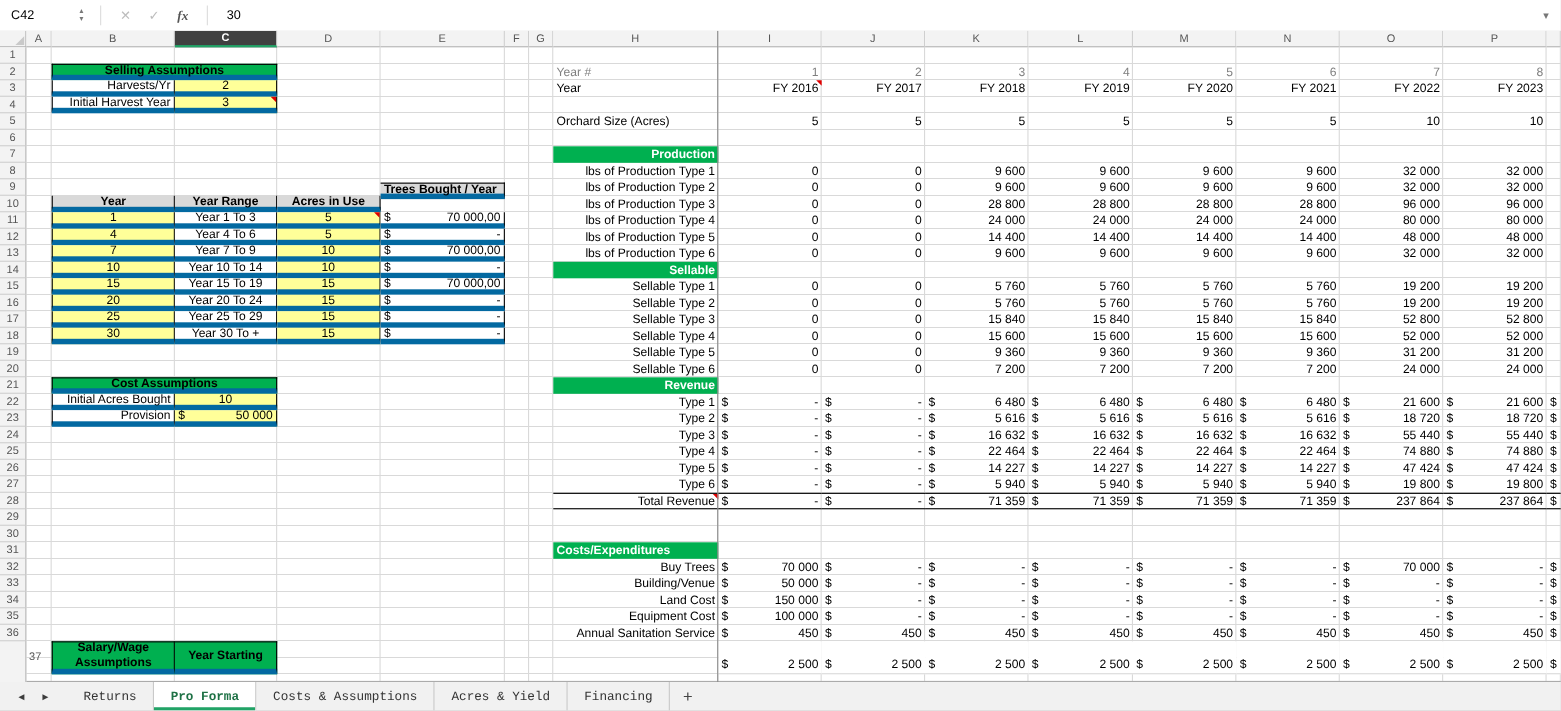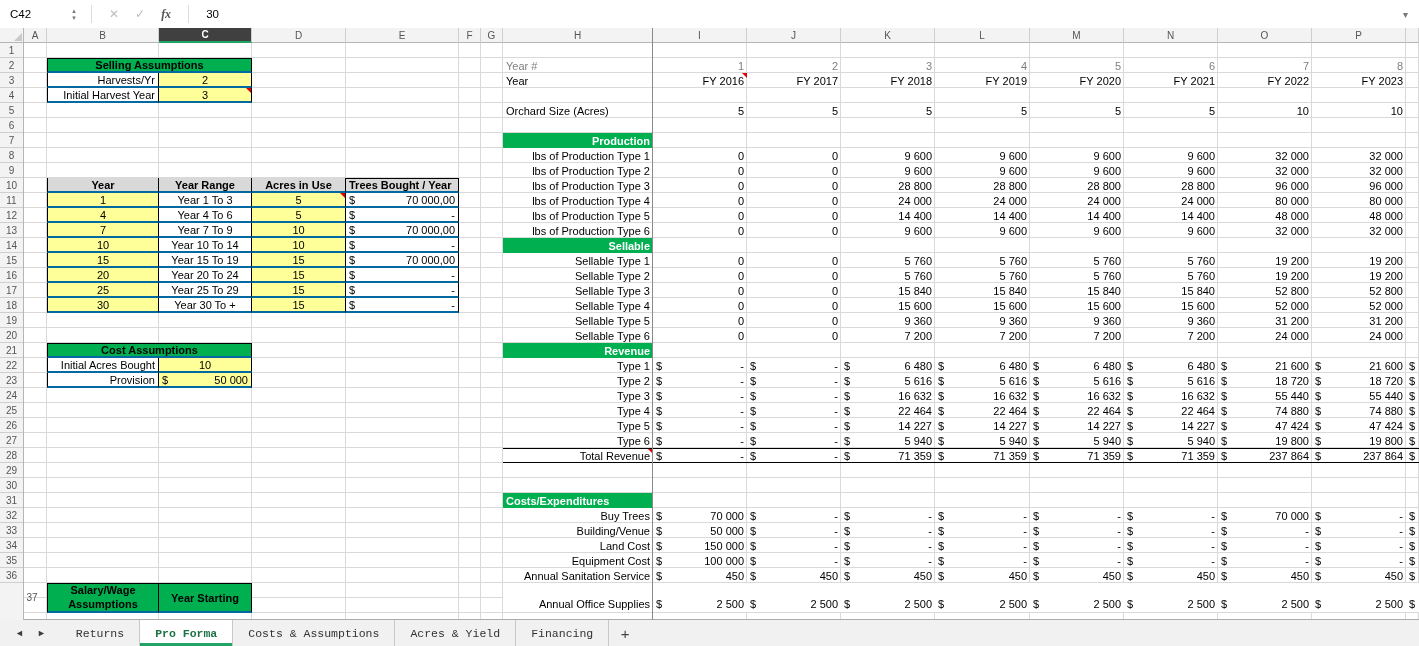--- a/index.html
+++ b/index.html
@@ -46,21 +46,21 @@
   .muted { color:var(--muted,#7f7f7f); }
   .rlabel { justify-content:flex-end; }
   .left { justify-content:flex-start !important; }
   .band { background:var(--green,#00B050); color:#fff; font-weight:700; justify-content:flex-end; }
   .curc { justify-content:space-between; }
   .qpart { overflow:hidden; }
   .total { border-top:1px solid #000; border-bottom:1px solid #000; }
   .r37 { background:#fff; align-items:flex-end; padding-bottom:2px; border-bottom:1px solid var(--grid,#d9d9d9); }
 
   
-  .gtitle, .tlabel, .thead, .yellow, .plain { border-right:1px solid #000; border-bottom:2px solid #0369a1; }
+  .gtitle, .tlabel, .thead, .yellow, .plain { border-right:1px solid #000; border-bottom:5px solid #0369a1; }
   .bt { border-top:1px solid #000; }
   .bl { border-left:1px solid #000; }
   .gtitle { background:var(--green,#00B050); justify-content:center; font-weight:700; }
   .wrap { white-space:normal; text-align:center; line-height:1.2; }
   .tlabel { background:#fff; justify-content:flex-end; }
   .thead { background:var(--thead,#d9d9d9); justify-content:center; font-weight:700; }
   .yellow { background:var(--yellow,#ffff99); justify-content:center; }
   .plain { background:#fff; justify-content:center; }
   .yellow.curc, .plain.curc { justify-content:space-between; }
   .cmark { position:absolute; top:0; right:0; width:0; height:0;
@@ -681,21 +681,20 @@
           <span>$</span>
           <span>450</span>
         </div>
         <div class="cell curc" style="left: 1312px; top: 540px; width: 94px; height: 15px;">
           <span>$</span>
           <span>450</span>
         </div>
         <div class="cell curc qpart" style="left: 1406px; top: 540px; width: 13px; height: 15px;">
           <span>$</span>
         </div>
-        <div class="cell rlabel r37" style="left: 503px; top: 555px; width: 150px; height: 30px;">Annual Office Supplies</div>
         <div class="cell curc r37" style="left: 653px; top: 555px; width: 94px; height: 30px;">
           <span>$</span>
           <span>2 500</span>
         </div>
         <div class="cell curc r37" style="left: 747px; top: 555px; width: 94px; height: 30px;">
           <span>$</span>
           <span>2 500</span>
         </div>
         <div class="cell curc r37" style="left: 841px; top: 555px; width: 94px; height: 30px;">
           <span>$</span>
@@ -725,21 +724,21 @@
           <span>$</span>
         </div>
         <div class="cell gtitle bt bl" style="left: 47px; top: 30px; width: 205px; height: 15px;">Selling Assumptions</div>
         <div class="cell tlabel bl" style="left: 47px; top: 45px; width: 112px; height: 15px;">Harvests/Yr</div>
         <div class="cell yellow" style="left: 159px; top: 45px; width: 93px; height: 15px;">2</div>
         <div class="cell tlabel bl" style="left: 47px; top: 60px; width: 112px; height: 15px;">Initial Harvest Year</div>
         <div class="cell yellow" style="left: 159px; top: 60px; width: 93px; height: 15px;">3<span class="cmark"></span></div>
         <div class="cell thead bl" style="left: 47px; top: 150px; width: 112px; height: 15px;">Year</div>
         <div class="cell thead" style="left: 159px; top: 150px; width: 93px; height: 15px;">Year Range</div>
         <div class="cell thead" style="left: 252px; top: 150px; width: 94px; height: 15px;">Acres in Use</div>
-        <div class="cell thead left bt" style="left: 346px; top: 150px; width: 113px; height: 15px;">Trees Bought / Year</div>
+        <div class="cell thead left bt" style="left: 346px; top: 138px; width: 113px; height: 15px;">Trees Bought / Year</div>
         <div class="cell yellow bl" style="left: 47px; top: 165px; width: 112px; height: 15px;">1</div>
         <div class="cell plain" style="left: 159px; top: 165px; width: 93px; height: 15px;">Year 1 To 3</div>
         <div class="cell yellow" style="left: 252px; top: 165px; width: 94px; height: 15px;">5<span class="cmark"></span></div>
         <div class="cell plain curc" style="left: 346px; top: 165px; width: 113px; height: 15px;">
           <span>$</span>
           <span>70 000,00</span>
         </div>
         <div class="cell yellow bl" style="left: 47px; top: 180px; width: 112px; height: 15px;">4</div>
         <div class="cell plain" style="left: 159px; top: 180px; width: 93px; height: 15px;">Year 4 To 6</div>
         <div class="cell yellow" style="left: 252px; top: 180px; width: 94px; height: 15px;">5</div>

